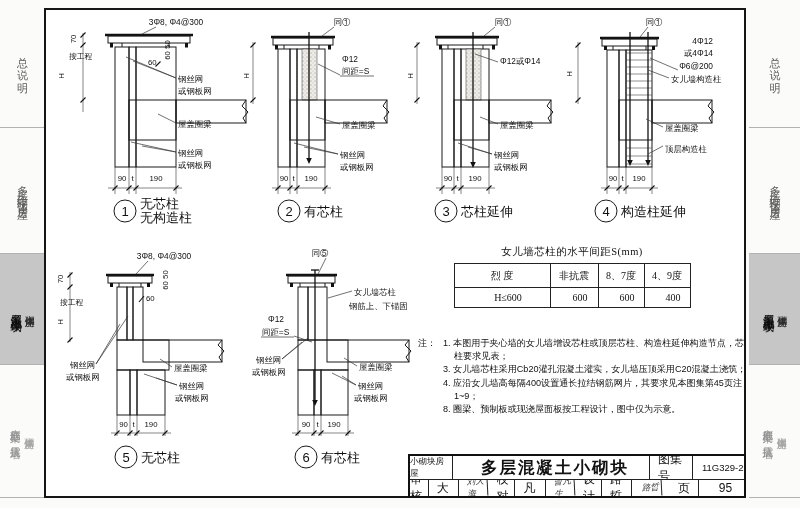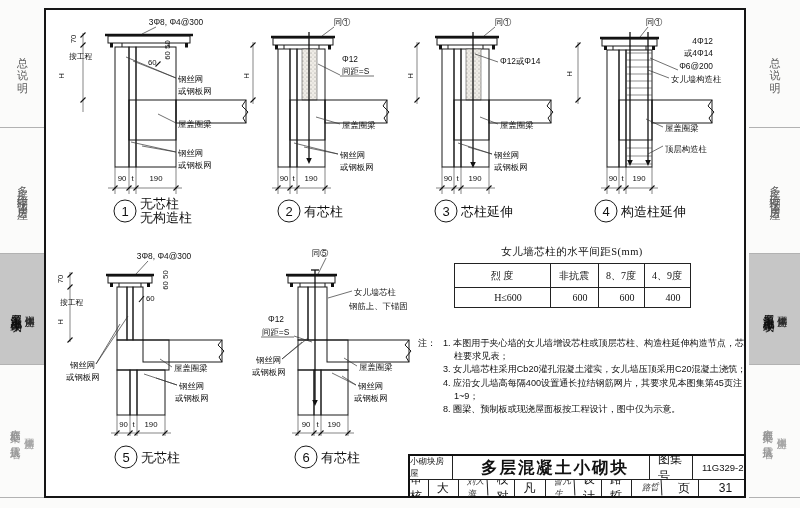--- a/index.html
+++ b/index.html
@@ -478,15 +478,15 @@
     <div class="tb-cell tb-s" style="width:25px">审核</div>
     <div class="tb-cell tb-s" style="width:30px">刘大海</div>
     <div class="tb-cell sig" style="width:28px">刘大海</div>
     <div class="tb-cell tb-s" style="width:25px">校对</div>
     <div class="tb-cell tb-s" style="width:30px">曾凡生</div>
     <div class="tb-cell sig" style="width:28px">曾凡生</div>
     <div class="tb-cell tb-s" style="width:25px">设计</div>
     <div class="tb-cell tb-s" style="width:30px">路 晢</div>
     <div class="tb-cell sig" style="width:29px">路晢</div>
     <div class="tb-cell tb-s" style="width:38px">页</div>
-    <div class="tb-cell tb-s" style="width:50px">31</div>
+    <div class="tb-cell tb-s" style="width:50px">95</div>
   </div>
 </div>
 
 </body></html>

